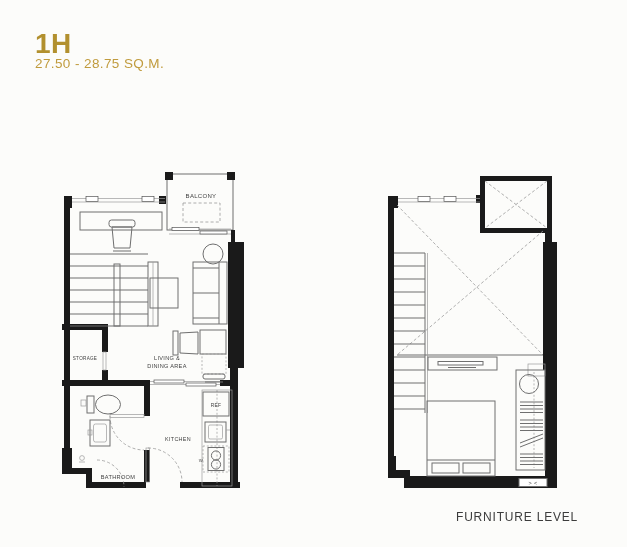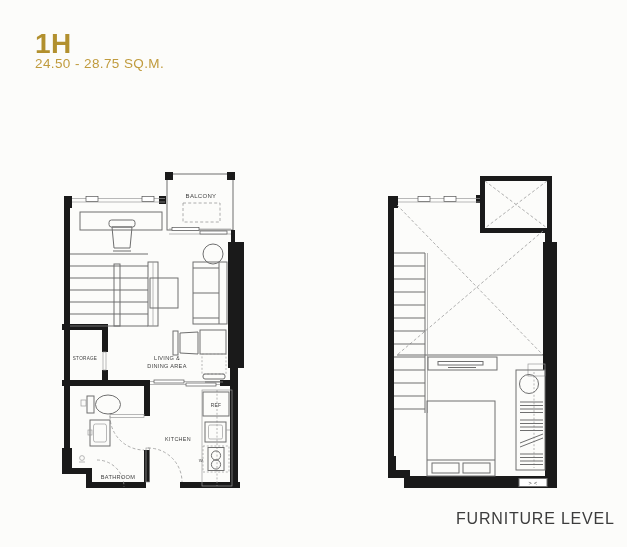--- a/index.html
+++ b/index.html
@@ -1,39 +1,39 @@
 <!DOCTYPE html>
 <html><head>
 <meta charset="utf-8">
 <style>
   html,body{margin:0;padding:0;}
   body{width:627px;height:547px;background:#fcfcfa;font-family:"Liberation Sans",sans-serif;position:relative;overflow:hidden;}
   .sheet{position:absolute;inset:0;}
   .title{position:absolute;left:35px;top:28px;font-size:28px;font-weight:bold;color:#b2902e;letter-spacing:.5px;}
   .subtitle{position:absolute;left:35px;top:56px;font-size:13.5px;color:#c09b3d;letter-spacing:.4px;}
-  .caption{position:absolute;left:456px;top:510px;font-size:16px;color:#3c3c3c;letter-spacing:.8px;}
+  .caption{position:absolute;left:456px;top:510px;font-size:12px;color:#3c3c3c;letter-spacing:.8px;}
   svg{position:absolute;overflow:visible;}
   #plan-main{left:62px;top:168px;}
   #plan-furniture{left:388px;top:168px;}
   .w{fill:#1a1a1a;stroke:none;}
   .f{fill:none;stroke:#6f6f6f;stroke-width:1;}
   .f2{fill:#fff;stroke:#6f6f6f;stroke-width:1;}
   .fl{fill:none;stroke:#9b9b9b;stroke-width:.7;}
   .d{fill:none;stroke:#9a9a9a;stroke-width:.8;stroke-dasharray:3 2.2;}
   .d2{fill:none;stroke:#9a9a9a;stroke-width:.7;stroke-dasharray:2 1.8;}
   .t{fill:#3f3f3f;font-family:"Liberation Sans",sans-serif;letter-spacing:.3px;}
   .pane{fill:#fff;stroke:#555;stroke-width:.7;}
 </style>
 </head>
 <body>
 
 <div class="sheet">
 
   <div class="title">1H</div>
-  <div class="subtitle">24.50 - 28.75 SQ.M.</div>
+  <div class="subtitle">27.50 - 28.75 SQ.M.</div>
 
   <svg id="plan-main" width="200" height="330" viewBox="0 0 200 330">
 
     <g>
       <rect class="f" x="105" y="6" width="66" height="56"></rect>
       <rect class="w" x="103" y="4" width="8" height="8"></rect>
       <rect class="w" x="165" y="4" width="8" height="8"></rect>
       <rect class="d" x="121" y="35" width="37" height="19"></rect>
       <text class="t" x="139" y="30" font-size="6" text-anchor="middle">BALCONY</text>
 

